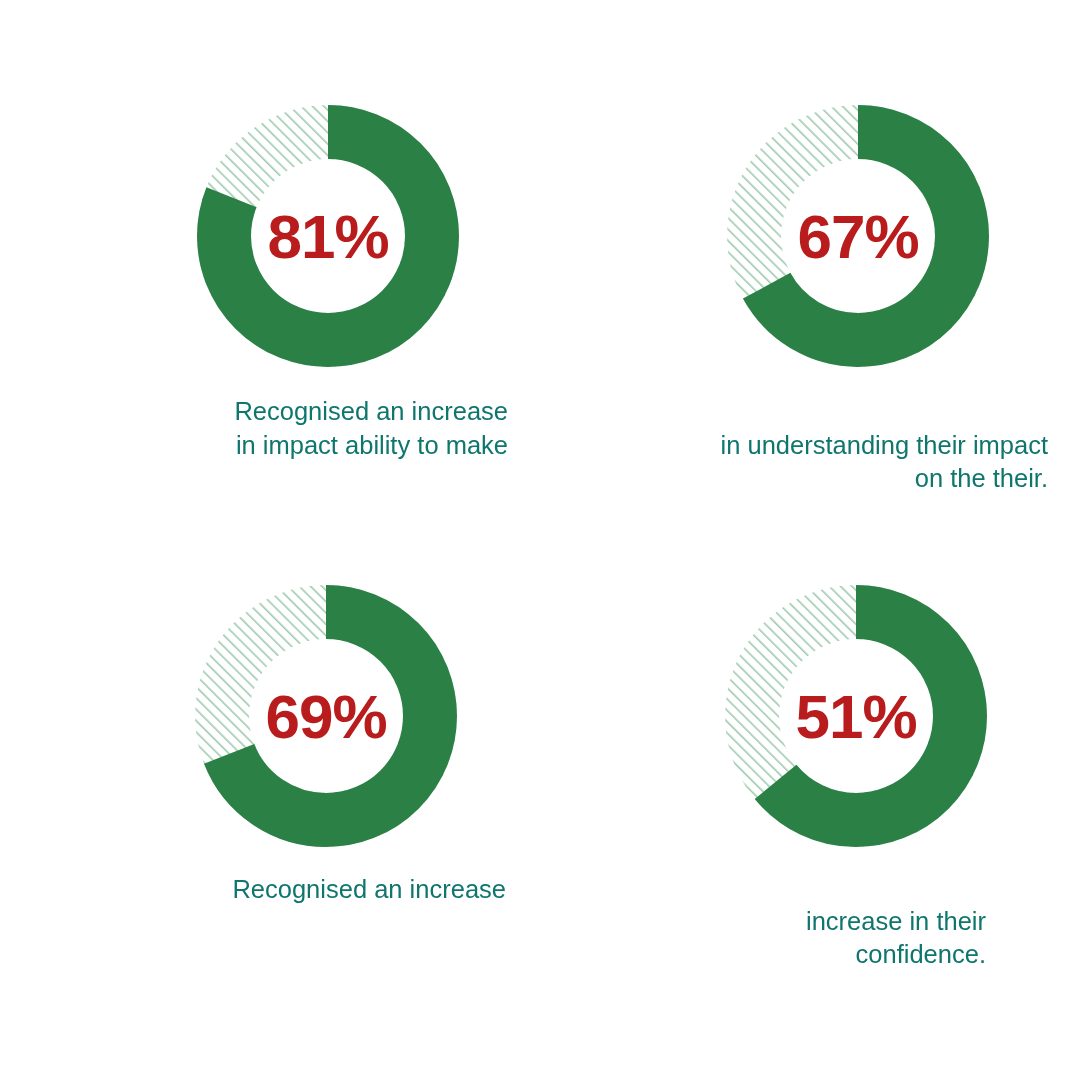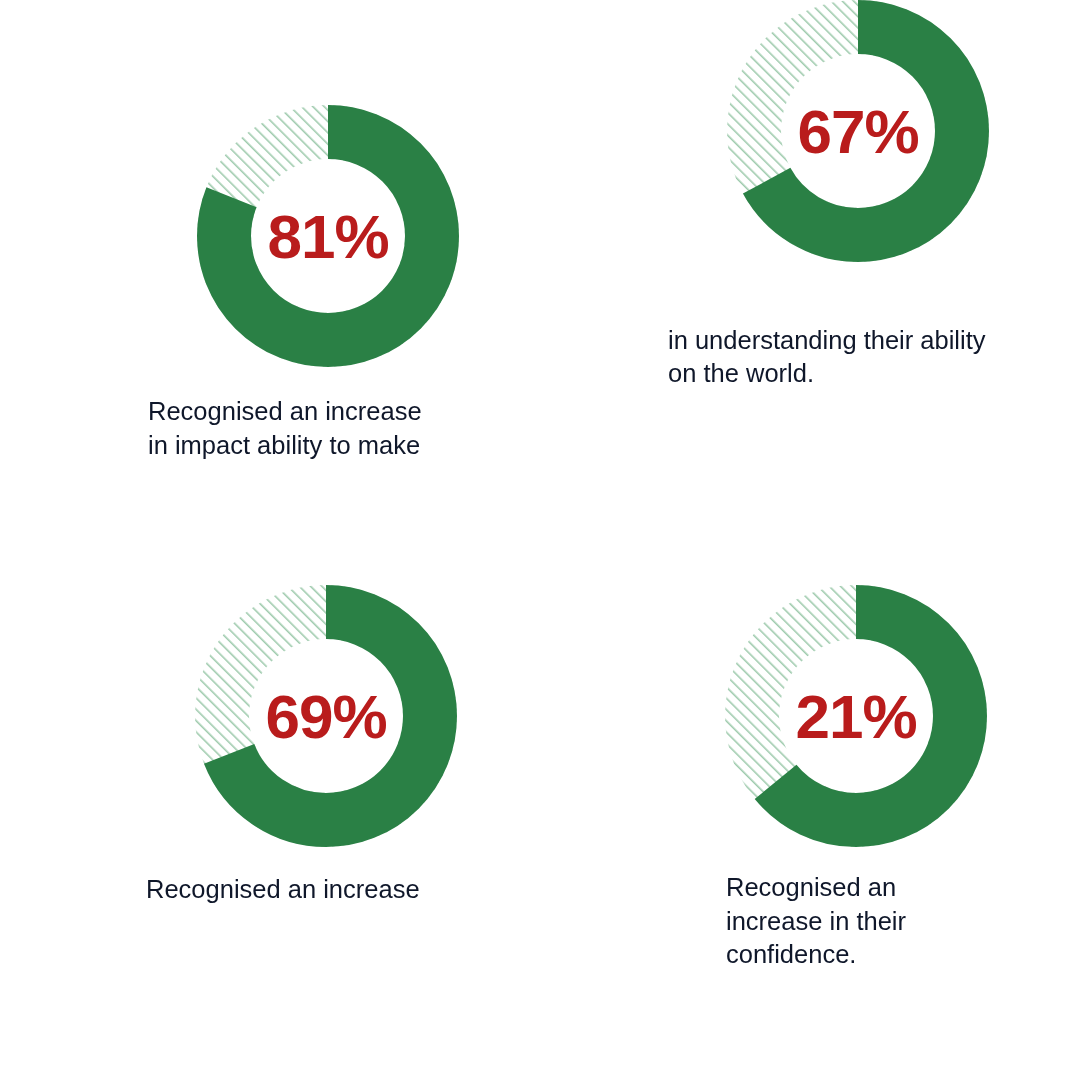--- a/index.html
+++ b/index.html
@@ -29,21 +29,21 @@
     position: relative;
     display: flex;
     flex-direction: column;
     align-items: center;
     padding-top: 0px;
     box-sizing: border-box;
   }
 
   
   .cell-0 { padding-top: 105px; padding-left: 116px; }
-  .cell-1 { padding-left: 96px; }
+  .cell-1 { padding-top: 105px; padding-left: 96px; }
   .cell-2 { padding-top: 45px;  padding-left: 112px; }
   .cell-3 { padding-top: 45px;  padding-left: 92px; }
 
   .donut-wrap {
     position: relative;
     width: 262px;
     height: 262px;
   }
 
   .donut-svg {
@@ -65,25 +65,25 @@
     font-size: 62px;
     font-weight: bold;
     letter-spacing: -1px;
     color: #b91c1c;
     pointer-events: none;
   }
 
   .caption {
     margin-top: 28px;
     width: 360px;
-    text-align: left;
+    text-align: right;
     font-family: "Liberation Sans", sans-serif;
     font-size: 25.5px;
     line-height: 33.5px;
-    color: #0f172a;
+    color: #0f766e;
     font-weight: normal;
   }
 
   .cell-3 .caption {
     width: 260px;
   }
   .cell-1 .caption {
     width: 380px;
   }
   .cell-2 .caption {
@@ -129,22 +129,22 @@
             <line x1="0" y1="0" x2="0" y2="8" stroke="#9fcbae" stroke-width="3.2"></line>
           </pattern>
         </defs>
         <circle cx="131" cy="131" r="104" fill="none" stroke="url(#hatch1)" stroke-width="54"></circle>
         <circle class="arc" id="arc1" cx="131" cy="131" r="104" fill="none" stroke="#2a8045" stroke-width="54" transform="rotate(-90 131 131)" stroke-dasharray="437.8123522042736 215.6389197424034"></circle>
       </svg>
       <div class="donut-value">67%</div>
     </div>
     <div class="caption">
       <br>
-      <span>in understanding their ability</span><br>
-      <span>on the world.</span>
+      <span>in understanding their impact</span><br>
+      <span>on the their.</span>
     </div>
   </div>
 
   <div class="stat-cell cell-2">
     <div class="donut-wrap">
       <svg class="donut-svg" viewBox="0 0 262 262">
         <defs>
           <pattern id="hatch2" patternUnits="userSpaceOnUse" width="8" height="8" patternTransform="rotate(-45)">
             <rect width="8" height="8" fill="#ffffff"></rect>
             <line x1="0" y1="0" x2="0" y2="8" stroke="#9fcbae" stroke-width="3.2"></line>
@@ -166,22 +166,22 @@
       <svg class="donut-svg" viewBox="0 0 262 262">
         <defs>
           <pattern id="hatch3" patternUnits="userSpaceOnUse" width="8" height="8" patternTransform="rotate(-45)">
             <rect width="8" height="8" fill="#ffffff"></rect>
             <line x1="0" y1="0" x2="0" y2="8" stroke="#9fcbae" stroke-width="3.2"></line>
           </pattern>
         </defs>
         <circle cx="131" cy="131" r="104" fill="none" stroke="url(#hatch3)" stroke-width="54"></circle>
         <circle class="arc" id="arc3" cx="131" cy="131" r="104" fill="none" stroke="#2a8045" stroke-width="54" transform="rotate(-90 131 131)" stroke-dasharray="418.2088140458733 235.24245790080374"></circle>
       </svg>
-      <div class="donut-value">21%</div>
+      <div class="donut-value">51%</div>
     </div>
     <div class="caption">
-      <span>Recognised an</span><br>
+      <br>
       <span>increase in their</span><br>
       <span>confidence.</span>
     </div>
   </div>
 
 </div>
 
 </body></html>

